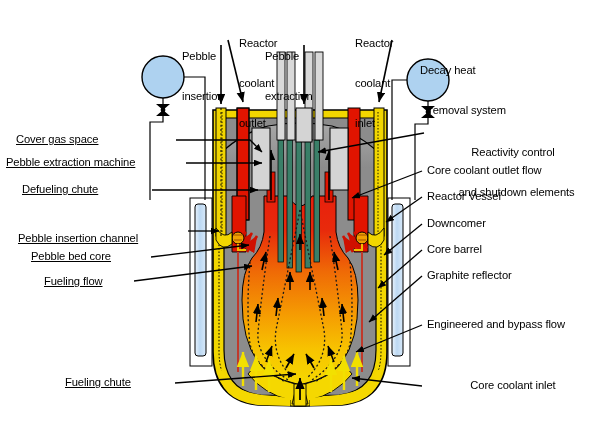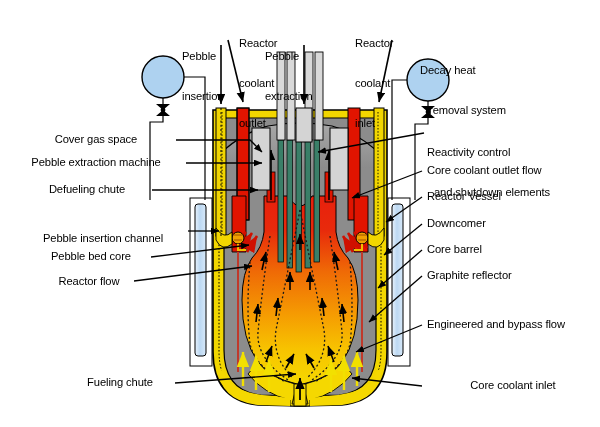--- a/index.html
+++ b/index.html
@@ -11,21 +11,21 @@
   #stage{position:absolute;left:0;top:0;width:600px;height:427px;}
   svg{position:absolute;left:0;top:0;}
   .lbl{
     position:absolute;
     font-size:11.2px;
     line-height:13.2px;
     color:#000;
     white-space:pre;
     letter-spacing:-0.1px;
   }
-  .lbl-r{text-align:center;}
+  .lbl-r{text-align:left;text-decoration:underline;}
   .lbl-l{text-align:left;}
   .lbl-c{text-align:left;}
 </style>
 </head>
 <body>
 
 <div id="stage">
 
 <svg width="600" height="427" viewBox="0 0 600 427">
   <defs>
@@ -308,24 +308,24 @@
 <div class="lbl lbl-l" style="left:420px;top:38px;width:170px;">
   <div>Decay heat</div>
   <div style="padding-left:9px;">removal system</div>
 </div>
 
 <div class="lbl lbl-r" style="left:16px;top:133px;width:160px;">Cover gas space</div>
 <div class="lbl lbl-r" style="left:6px;top:156px;width:180px;">Pebble extraction machine</div>
 <div class="lbl lbl-r" style="left:22px;top:183px;width:130px;">Defueling chute</div>
 <div class="lbl lbl-r" style="left:18px;top:224px;width:170px;margin-top:8px;">Pebble insertion channel</div>
 <div class="lbl lbl-r" style="left:31px;top:250px;width:120px;">Pebble bed core</div>
-<div class="lbl lbl-r" style="left:44px;top:275px;width:90px;">Reactor flow</div>
+<div class="lbl lbl-r" style="left:44px;top:275px;width:90px;">Fueling flow</div>
 <div class="lbl lbl-r" style="left:65px;top:376px;width:110px;">Fueling chute</div>
 
-<div class="lbl lbl-l" style="left:427px;top:120px;width:172px;">
+<div class="lbl lbl-l" style="left:427px;top:120px;width:172px;text-align:center;">
   <div>Reactivity control</div>
   <div style="padding-left:7px;">and shutdown elements</div>
 </div>
 <div class="lbl lbl-l" style="left:427px;top:164px;width:172px;">Core coolant outlet flow</div>
 <div class="lbl lbl-l" style="left:427px;top:190px;width:136px;">Reactor Vessel</div>
 <div class="lbl lbl-l" style="left:427px;top:217px;width:172px;">Downcomer</div>
 <div class="lbl lbl-l" style="left:427px;top:243px;width:172px;">Core barrel</div>
 <div class="lbl lbl-l" style="left:427px;top:269px;width:172px;">Graphite reflector</div>
 <div class="lbl lbl-l" style="left:427px;top:318px;width:176px;">Engineered and bypass flow</div>
 <div class="lbl lbl-l" style="left:427px;top:379px;width:172px;text-align:center;">Core coolant inlet</div>

